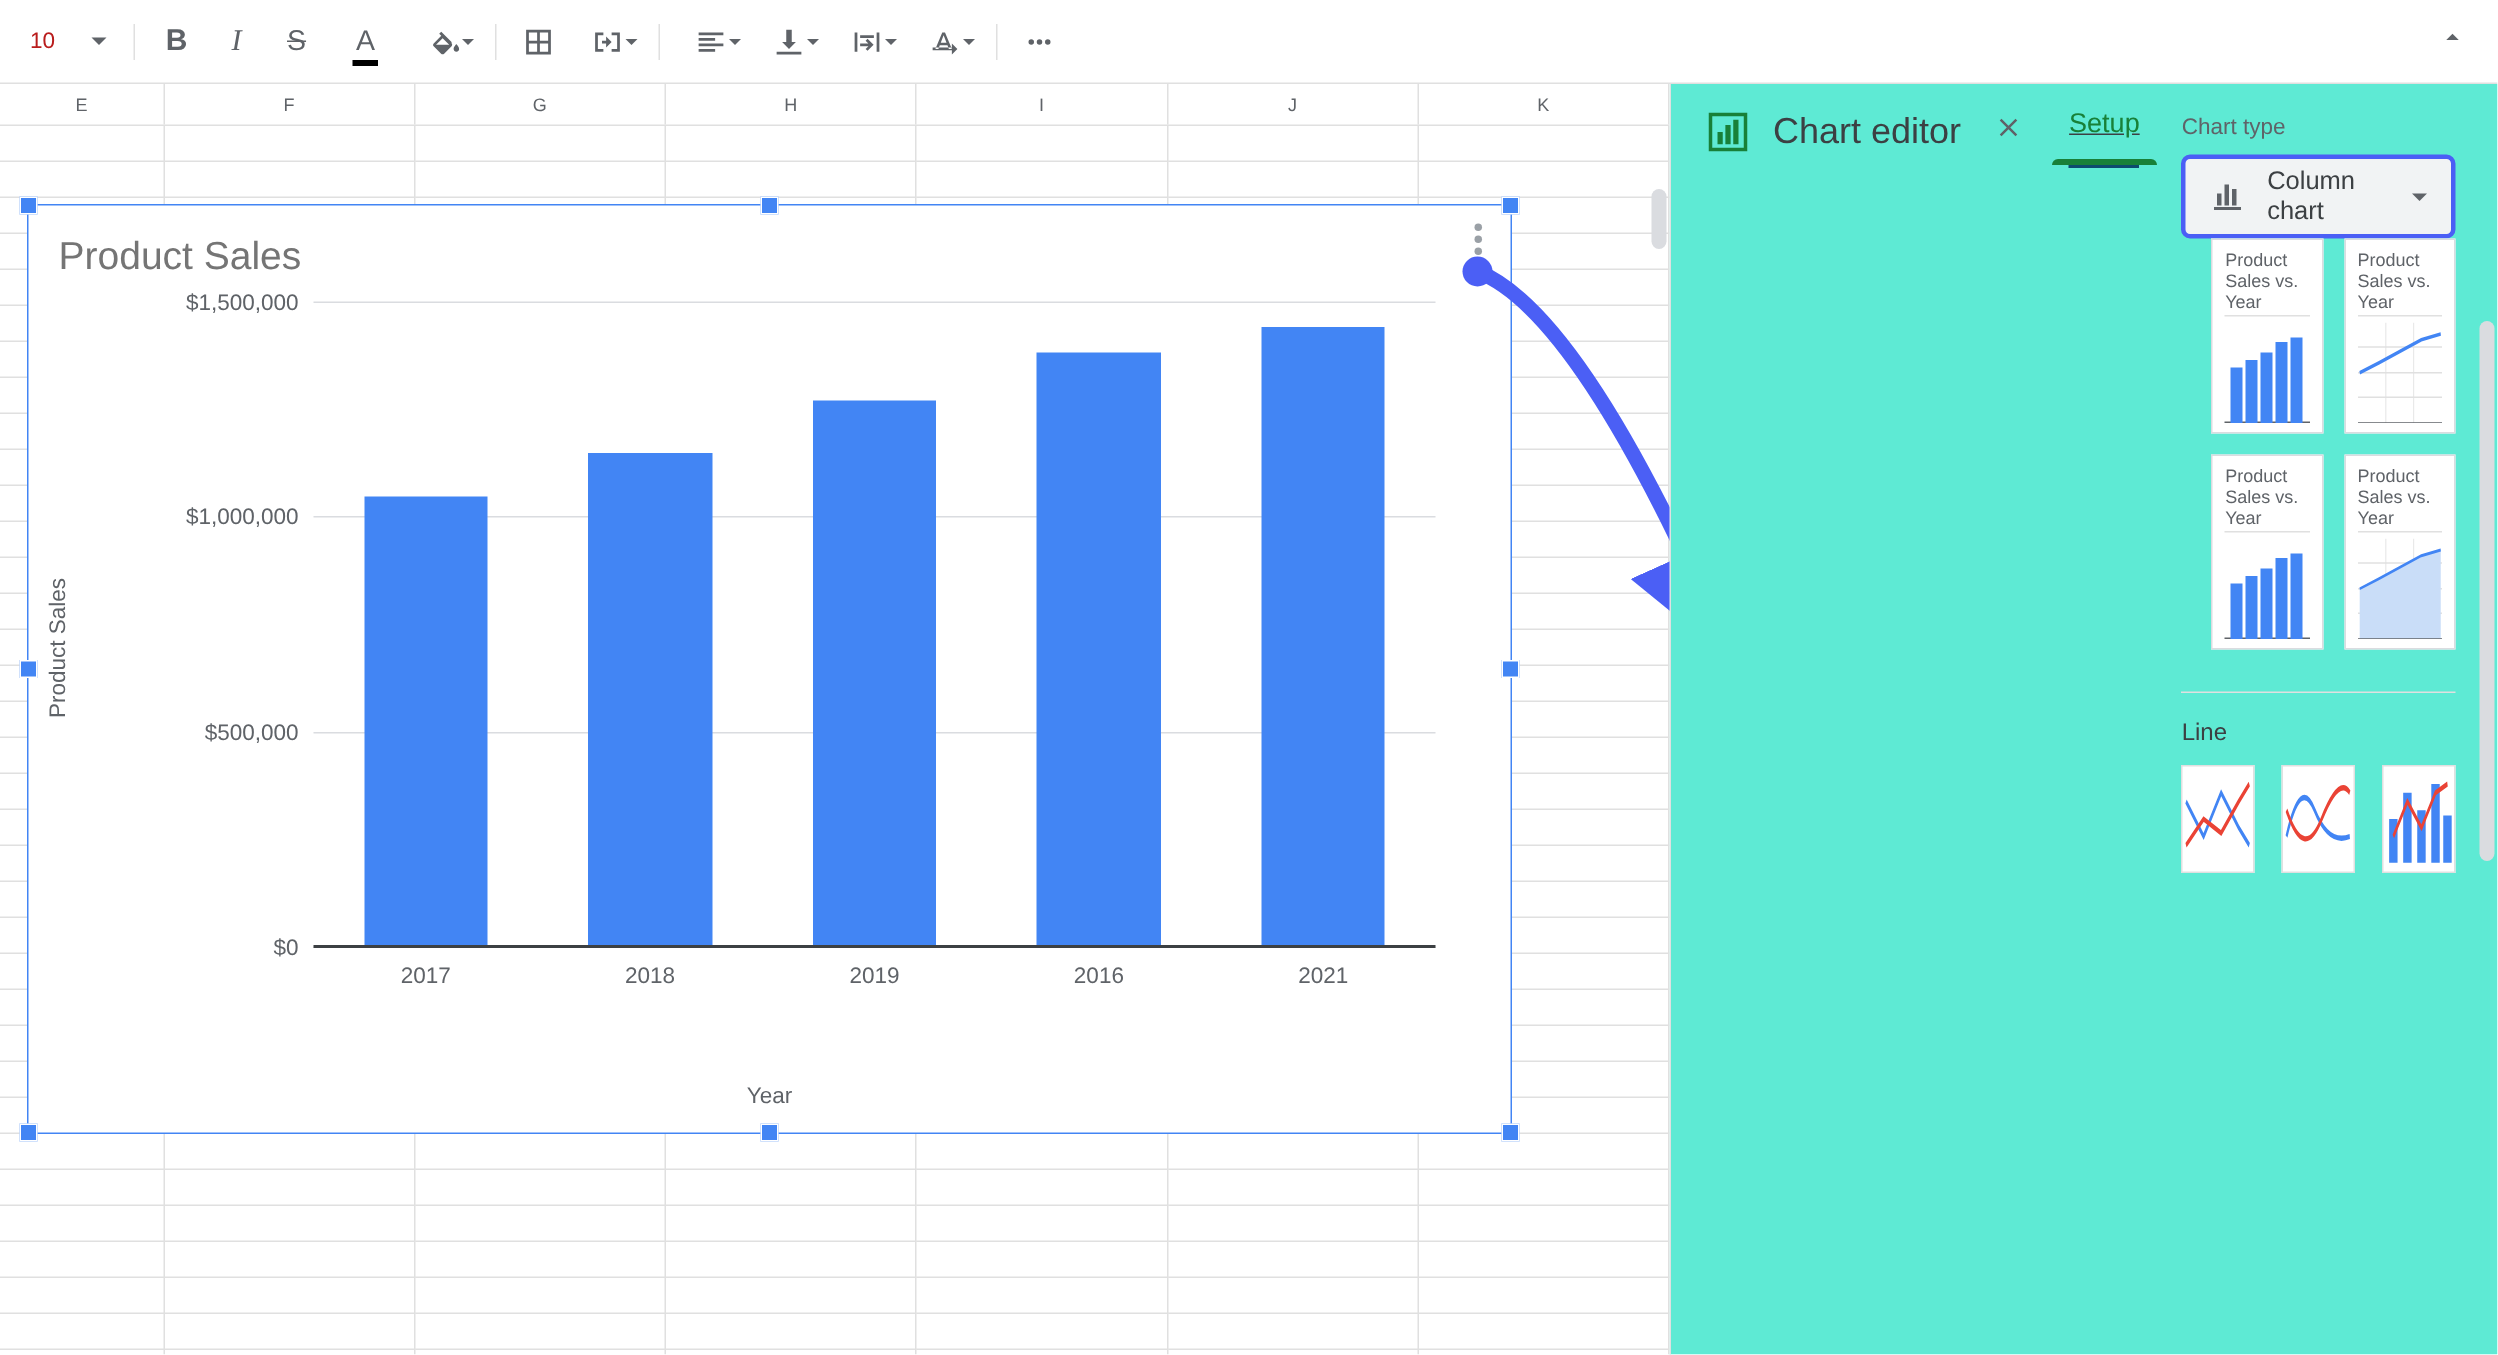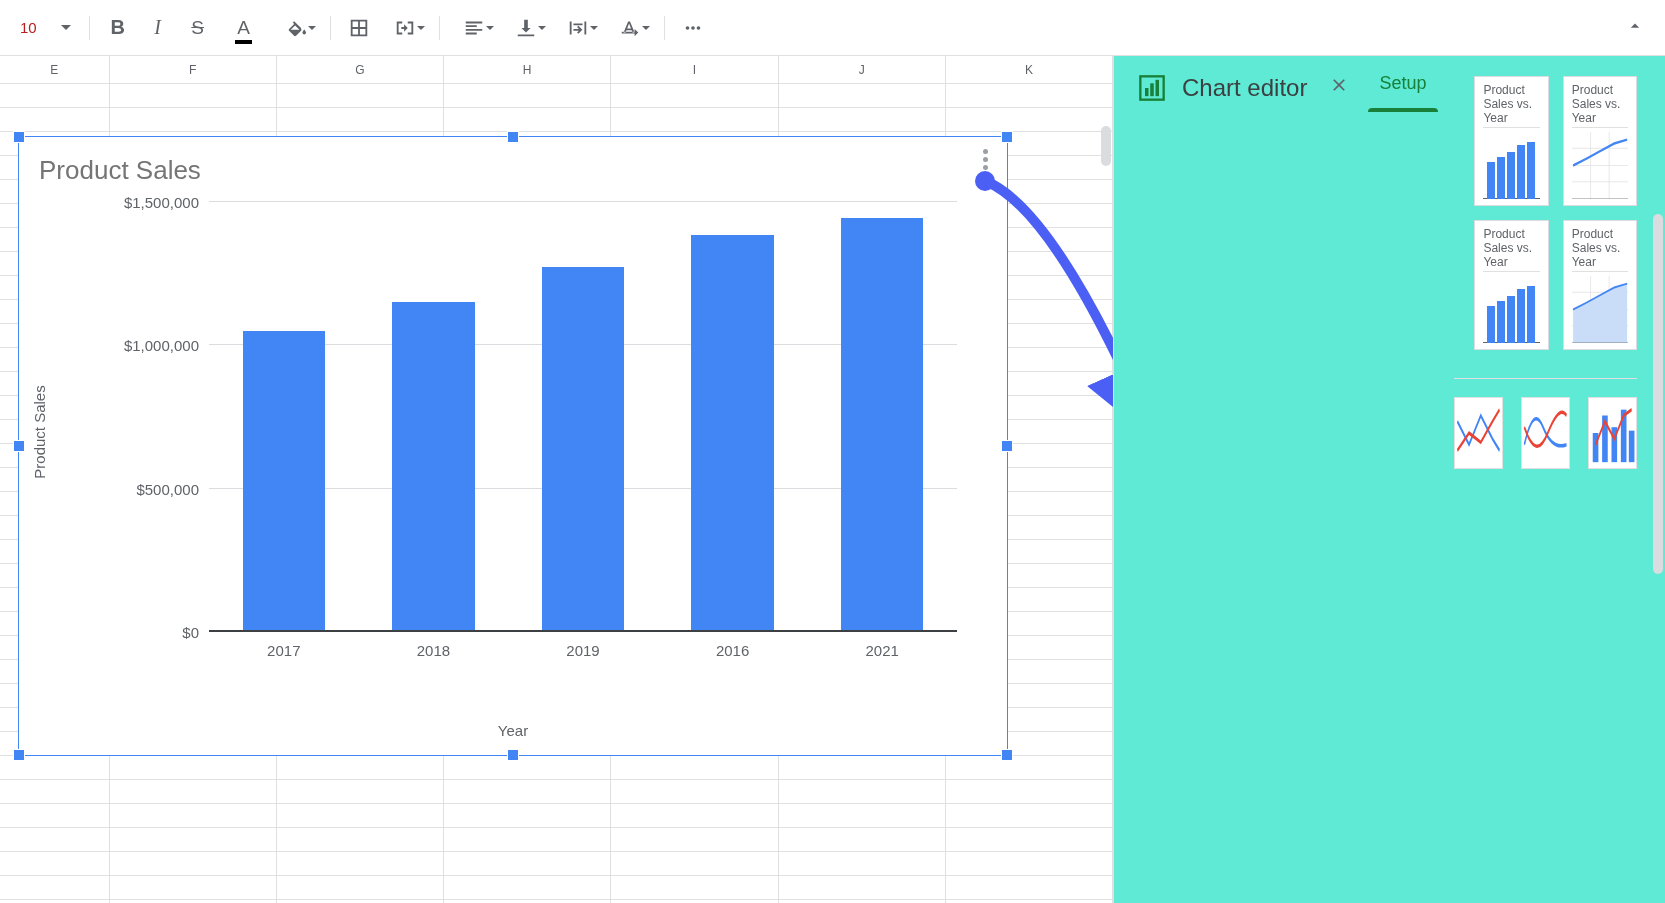--- a/index.html
+++ b/index.html
@@ -58,21 +58,21 @@
 .x-axis-label { text-align: center; font-size: 15px; color: #5f6368; margin-top: 50px; }
 
 
 .arrow-svg { position: absolute; top: 120px; left: 980px; pointer-events: none; width: 210px; height: 280px; overflow: visible; }
 
 
 .panel-header { display: flex; align-items: center; height: 64px; padding: 0 24px; gap: 16px; }
 .panel-icon { width: 28px; height: 28px; }
 .panel-title { font-size: 24px; color: #3c4043; flex: 1; }
 .close-btn { cursor: pointer; color: #5f6368; font-size: 22px; padding: 6px; }
-.tabs { display: flex; height: 56px; border-bottom: 1px solid #0c4a6e; }
+.tabs { display: flex; height: 56px; border-bottom: 3px solid #0c4a6e; text-decoration: underline; }
 .tab { flex: 1; display: flex; align-items: center; justify-content: center; font-size: 18px; cursor: pointer; color: #5f6368; position: relative; }
 .tab.active { color: #188038; font-weight: 500; }
 .tab.active::after { content: ''; position: absolute; bottom: -1px; width: 70px; height: 4px; background: #188038; border-radius: 4px 4px 0 0; }
 .panel-content { padding: 20px 28px; overflow-y: auto; flex: 1; position: relative; }
 .section-label { font-size: 15px; color: #5f6368; margin-bottom: 10px; }
 .chart-type-select { border: 3px solid #4b5ff5; border-radius: 6px; background: #f1f3f4; height: 56px; display: flex; align-items: center; padding: 0 16px; cursor: pointer; gap: 14px; }
 .chart-type-select .label { font-size: 17px; color: #3c4043; flex: 1; }
 .chart-type-select .caret { width: 0; height: 0; border-left: 5px solid transparent; border-right: 5px solid transparent; border-top: 5px solid #5f6368; }
 
 .suggested-label { font-size: 14px; color: #5f6368; margin: 28px 0 10px; letter-spacing: 1px; }
@@ -570,20 +570,28 @@
       <div class="close-btn">
         <svg width="20" height="20" viewBox="0 0 24 24">
             <path fill="currentColor" d="M19 6.4L17.6 5 12 10.6 6.4 5 5 6.4 10.6 12 5 17.6 6.4 19 12 13.4 17.6 19 19 17.6 13.4 12z"></path>
           </svg>
       </div>
     </div>
     <div class="tabs">
       <div class="tab active">Setup</div>
     </div>
     <div class="panel-content">
+      <div class="section-label">Chart type</div>
+      <div class="chart-type-select">
+        <svg width="24" height="24" viewBox="0 0 24 24">
+          <path fill="#5f6368" d="M3 19h18v2H3v-2zM5 10h3v8H5v-8zm5-6h3v14h-3V4zm5 3h3v11h-3V7z"></path>
+        </svg>
+        <span class="label">Column chart</span>
+        <div class="caret"></div>
+      </div>
 
       <div class="thumbs">
         <div class="thumb">
           <div class="t-title">Product Sales vs. Year</div>
           <div class="t-body">
             <div style="position:absolute;left:0;right:0;bottom:0;height:1px;background:#5f6368"></div>
             <div class="mini-bar" style="left:6%;width:14%;height:55%"></div>
             <div class="mini-bar" style="left:24%;width:14%;height:62%"></div>
             <div class="mini-bar" style="left:42%;width:14%;height:70%"></div>
             <div class="mini-bar" style="left:60%;width:14%;height:80%"></div>
@@ -626,20 +634,21 @@
               <line x1="66" y1="0" x2="66" y2="70" stroke="#e0e0e0"></line>
               <polygon points="2,35 25,28 50,20 75,12 98,8 98,70 2,70" fill="#c9ddf8"></polygon>
               <polyline points="2,35 25,28 50,20 75,12 98,8" fill="none" stroke="#4285f4" stroke-width="2"></polyline>
               <line x1="0" y1="70" x2="100" y2="70" stroke="#5f6368" stroke-width="1"></line>
             </svg>
           </div>
         </div>
       </div>
 
       <div class="section-divider"></div>
+      <div class="cat-label">Line</div>
       <div class="line-thumbs">
         <div class="line-thumb">
           <svg width="100%" height="100%" viewBox="0 0 100 60" preserveAspectRatio="none">
             <polyline points="5,20 30,40 55,15 80,35 95,45" fill="none" stroke="#4285f4" stroke-width="3"></polyline>
             <polyline points="5,45 30,30 55,38 80,20 95,10" fill="none" stroke="#ea4335" stroke-width="3"></polyline>
           </svg>
         </div>
         <div class="line-thumb">
           <svg width="100%" height="100%" viewBox="0 0 100 60" preserveAspectRatio="none">
             <path d="M5,40 Q25,5 45,25 T95,40" fill="none" stroke="#4285f4" stroke-width="3"></path>

